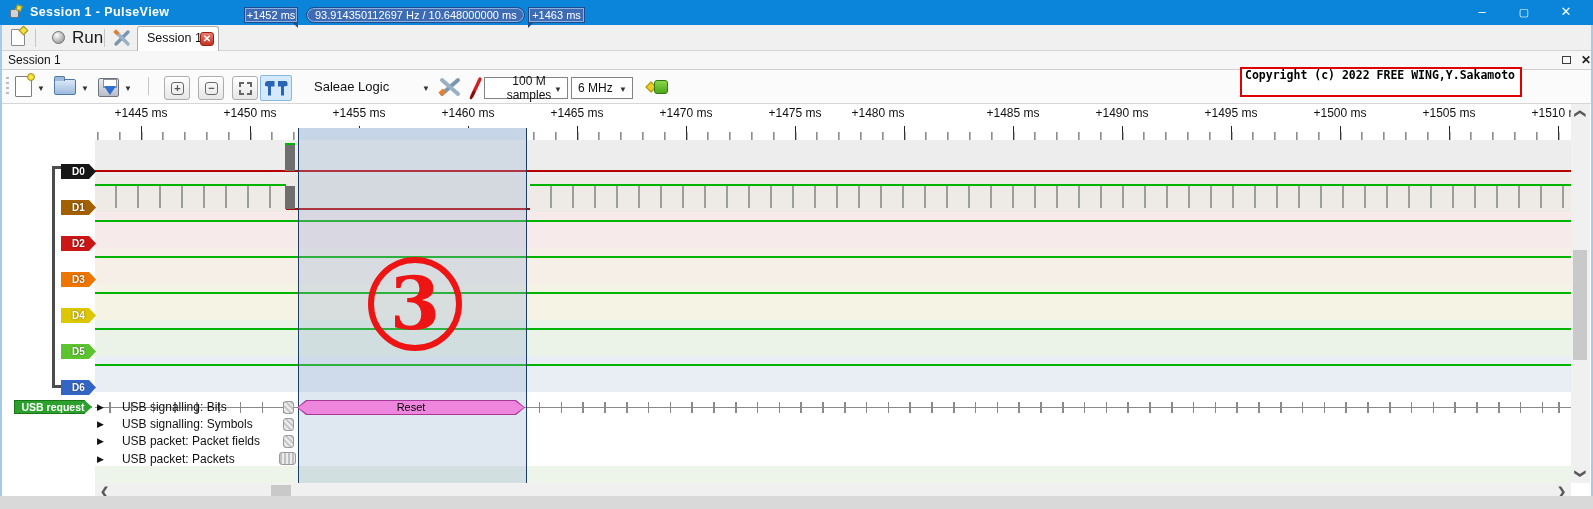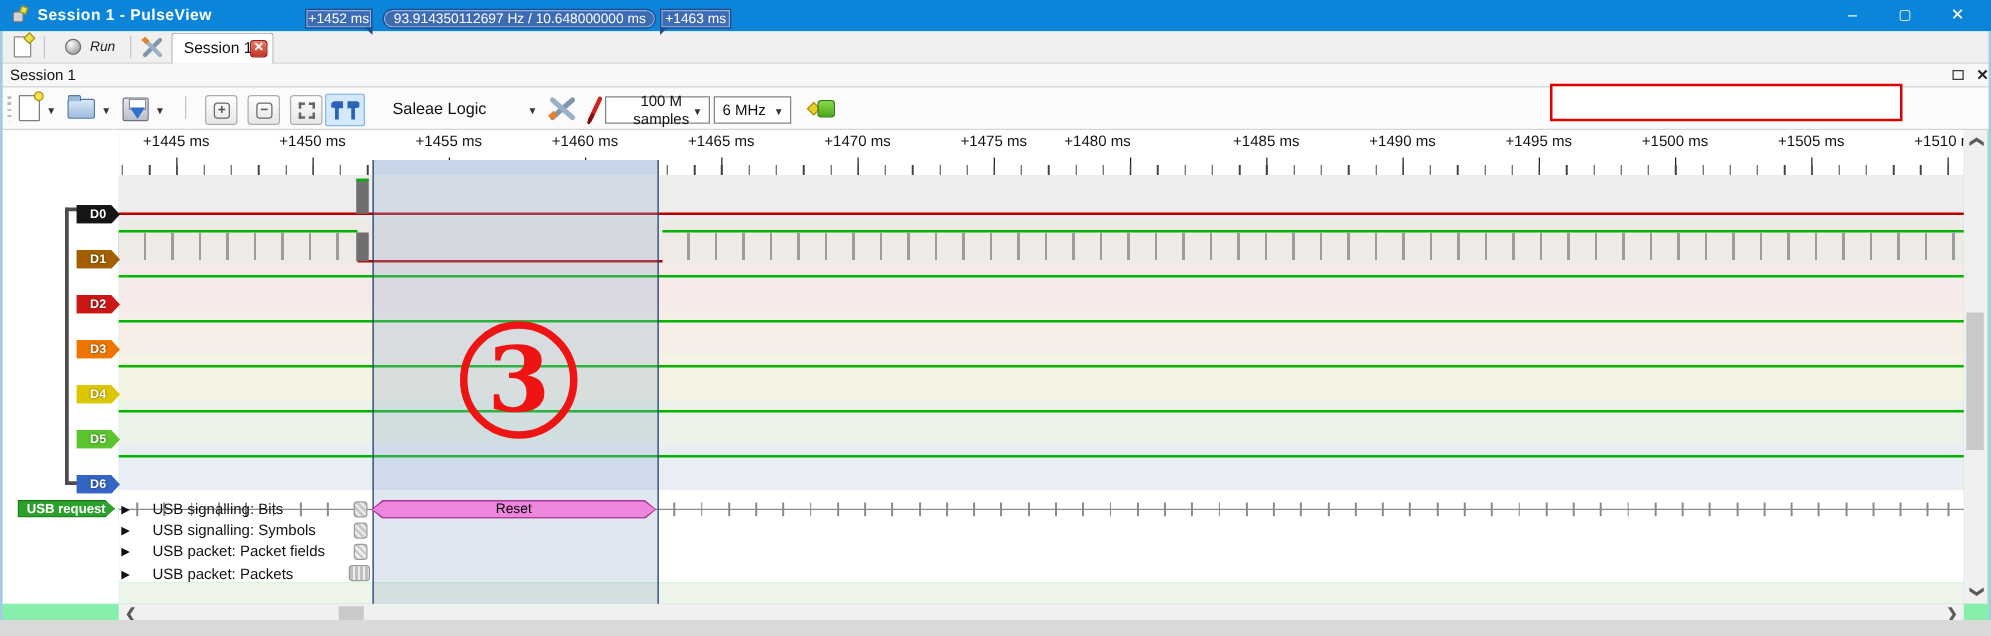--- a/index.html
+++ b/index.html
@@ -1,33 +1,33 @@
 <!DOCTYPE html>
 <html style="--accent-blue: #0a85d9; --trace-green: #00b400; --trace-low-red: #b80000; --reset-fill: #ef86dd; --selection-border: #1f3c64; --flag-blue: #3d6cb4; --url-border: #e00000; --callout-red: #ee1414; --usb-tag-green: #2ca02c;"><head>
 <meta charset="utf-8">
 <style>
   html,body{margin:0;padding:0;background:#d9d9d9;font-family:"Liberation Sans",sans-serif;}
-  #window{position:relative;width:1593px;height:496px;background:#86efac;overflow:hidden;}
+  #window{position:relative;width:1593px;height:496px;background:#ffffff;overflow:hidden;}
   #window *{box-sizing:border-box;}
   .abs{position:absolute;}
 
   
   #titlebar{left:0;top:0;width:1593px;height:25px;background:var(--accent-blue,#0a85d9);}
   #titlebar .title{position:absolute;left:30px;top:0;line-height:25px;color:#fff;font-size:12.5px;font-weight:bold;letter-spacing:.4px;}
   .pvicon{position:absolute;left:8px;top:4px;width:16px;height:16px;}
   .pvicon .b1{position:absolute;left:2px;top:5px;width:9px;height:9px;background:#cfd3d8;border:1px solid #6d7277;border-radius:2px;}
   .pvicon .b2{position:absolute;left:8px;top:1px;width:6px;height:6px;background:#e8e24a;border:1px solid #8a8430;transform:rotate(20deg);}
   .wbtn{position:absolute;top:0;width:32px;height:25px;color:#fff;text-align:center;line-height:24px;font-size:13px;}
   
   #tabbar{left:2px;top:25px;width:1589px;height:26px;background:#f0f0f0;border-bottom:1px solid #d4d4d4;}
   .tsep{position:absolute;top:4px;width:1px;height:18px;background:#c6c6c6;}
   .newsess{position:absolute;left:9px;top:4px;width:14px;height:17px;background:#fdfdfd;border:1px solid #8a8a8a;border-radius:1px;}
   .newsess i{position:absolute;right:-3px;top:-3px;width:7px;height:7px;background:#f2e046;border:1px solid #a09020;transform:rotate(45deg);}
   .runball{position:absolute;left:50px;top:6px;width:13px;height:13px;border-radius:50%;border:1px solid #6f6f6f;background:radial-gradient(circle at 35% 30%,#fdfdfd,#b5b5b5 60%,#8b8b8b);}
-  #run-label{position:absolute;left:70px;top:0;line-height:26px;font-size:11px;color:#1a1a1a;font-style:italic;}
+  #run-label{position:absolute;left:70px;top:0;line-height:26px;font-size:17px;color:#1a1a1a;}
   .tools18{position:absolute;left:111px;top:4px;width:18px;height:18px;}
   .tab{position:absolute;left:135px;top:1px;width:82px;height:25px;background:#fff;border:1px solid #adadad;border-bottom:none;border-radius:3px 3px 0 0;}
   .tab .lbl{position:absolute;left:9px;top:0;line-height:23px;font-size:12.5px;color:#111;}
   .tabclose{position:absolute;right:4px;top:5px;width:14px;height:14px;border-radius:3px;background:linear-gradient(#ec7c6c,#c23424);border:1px solid #992215;color:#fff;font-size:10px;font-weight:bold;text-align:center;line-height:12px;}
   
   #dockheader{left:2px;top:51px;width:1589px;height:19px;background:#f7f7f7;border-bottom:1px solid #cfcfcf;}
   #dock-title{position:absolute;left:6px;top:0;line-height:18px;font-size:12px;color:#111;}
   .floaticon{position:absolute;left:1560px;top:5px;width:9px;height:8px;border:1px solid #3c3c3c;background:#f7f7f7;}
   .floaticon:before{content:"";position:absolute;left:2px;top:-4px;width:9px;height:8px;border:1px solid #3c3c3c;z-index:-1;}
   .dockclose{position:absolute;left:1577px;top:2px;width:14px;height:14px;color:#222;font-size:12px;font-weight:bold;text-align:center;line-height:14px;}
@@ -202,20 +202,21 @@
       <span>6 MHz</span>
         <span class="ddarrow">▼</span>
     </div>
     <div class="ioicon">
         <span class="dia"></span>
         <span class="grn"></span>
       </div>
   </div>
 
   <div class="abs" id="urlbox">
+    <div>Copyright (c) 2022 FREE WING,Y.Sakamoto</div>
   </div>
 
   <div class="abs" id="gutter"></div>
   <div class="abs band" style="top:140px;background:#ededed;"></div>
   <div class="abs band" style="top:176px;background:#eeebe6;"></div>
   <div class="abs band" style="top:212px;background:#f6eaea;"></div>
   <div class="abs band" style="top:248px;background:#f5efe7;"></div>
   <div class="abs band" style="top:284px;background:#f5f3e3;"></div>
   <div class="abs band" style="top:320px;background:#ebf2e7;"></div>
   <div class="abs band" style="top:356px;background:#e9eef5;"></div>

